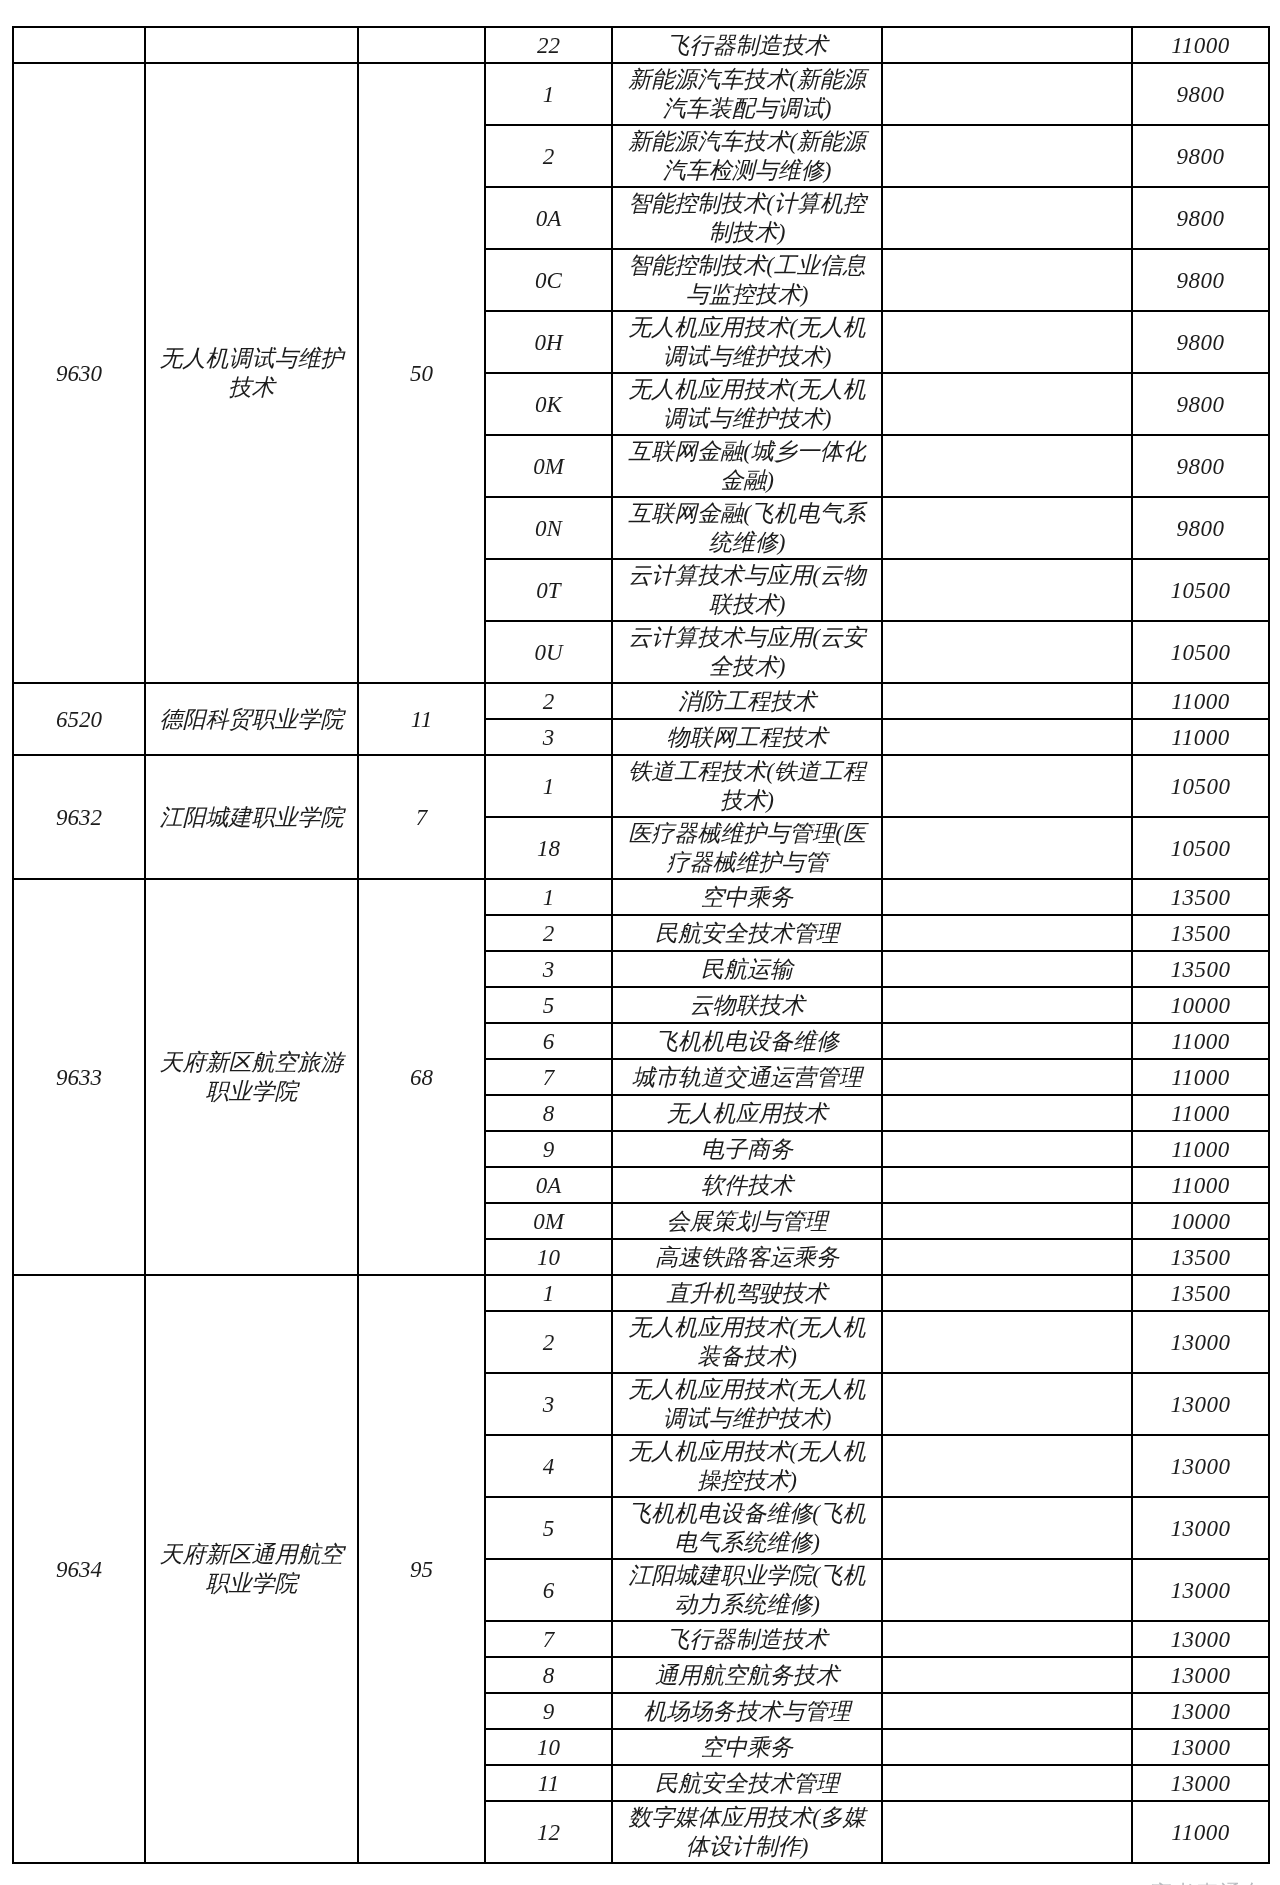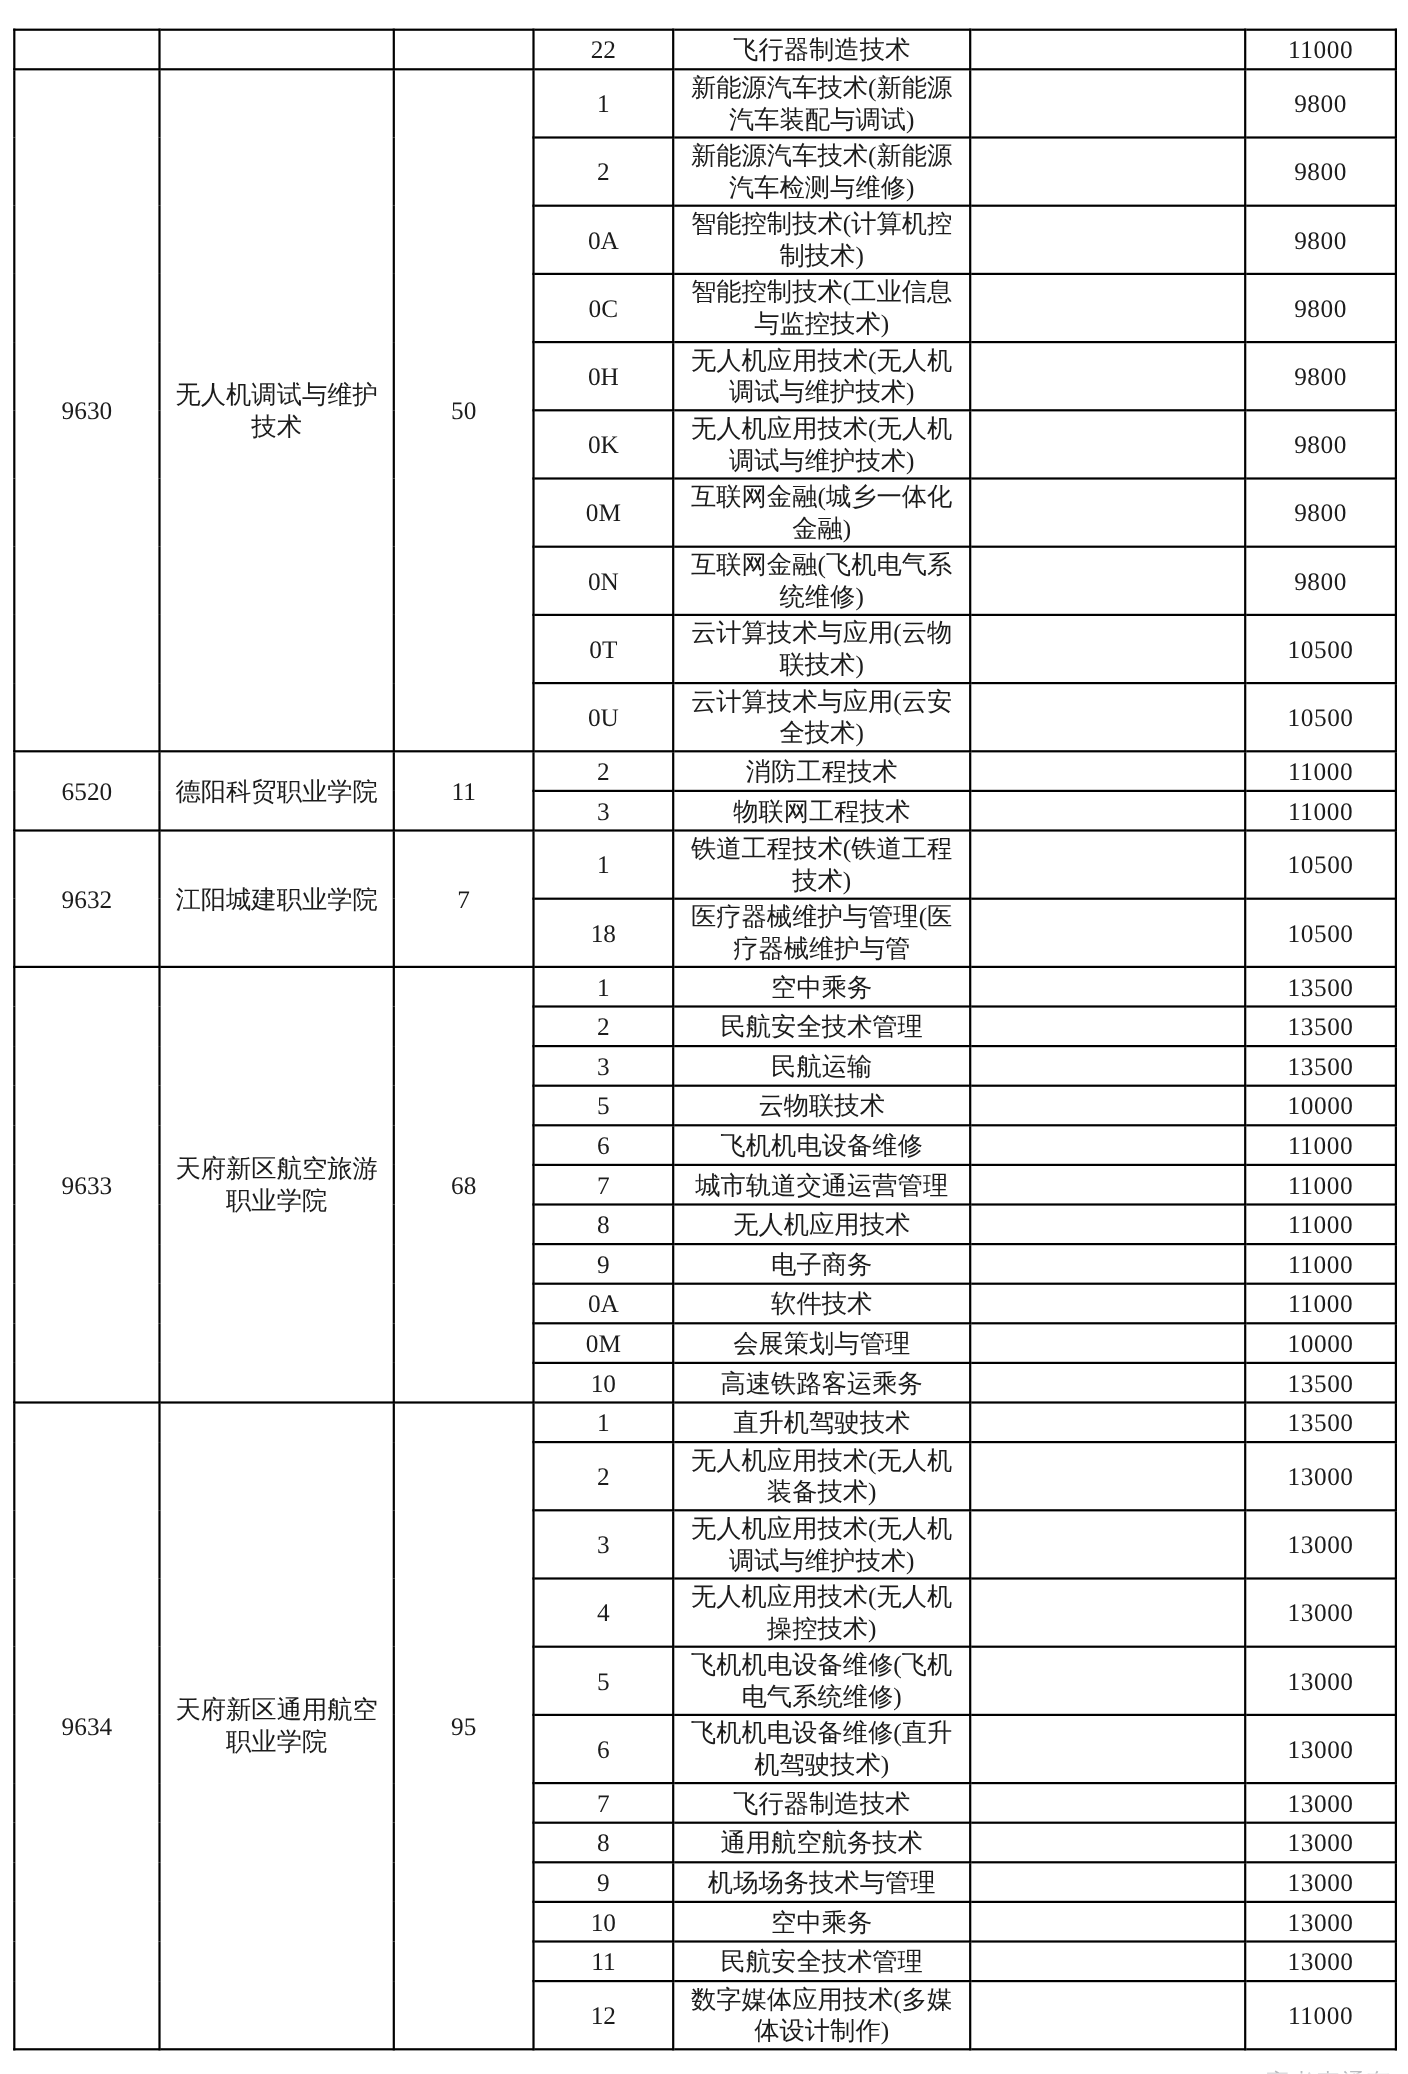--- a/index.html
+++ b/index.html
@@ -16,20 +16,21 @@
     position: relative;
     width: 1280px;
     height: 1885px;
     background: #ffffff;
   }
   table.grid {
     border-collapse: collapse;
     table-layout: fixed;
     width: 1256px;
     margin: 26px 16px 0 12px;
+    font-style: italic;
   }
   table.grid td {
     border: 2px solid #000000;
     text-align: center;
     vertical-align: middle;
     font-size: 23px;
     line-height: 29px;
     height: 32px;
     padding: 1px 4px;
     word-break: break-all;
@@ -262,21 +263,21 @@
           <td class="fee-cell">13000</td>
         </tr>
         <tr>
           <td>5</td>
           <td class="major-name">飞机机电设备维修(飞机电气系统维修)</td>
           <td></td>
           <td class="fee-cell">13000</td>
         </tr>
         <tr>
           <td>6</td>
-          <td class="major-name">飞机机电设备维修(直升机驾驶技术)</td>
+          <td class="major-name">江阳城建职业学院(飞机动力系统维修)</td>
           <td></td>
           <td class="fee-cell">13000</td>
         </tr>
         <tr>
           <td>7</td>
           <td class="major-name">飞行器制造技术</td>
           <td></td>
           <td class="fee-cell">13000</td>
         </tr>
         <tr>

